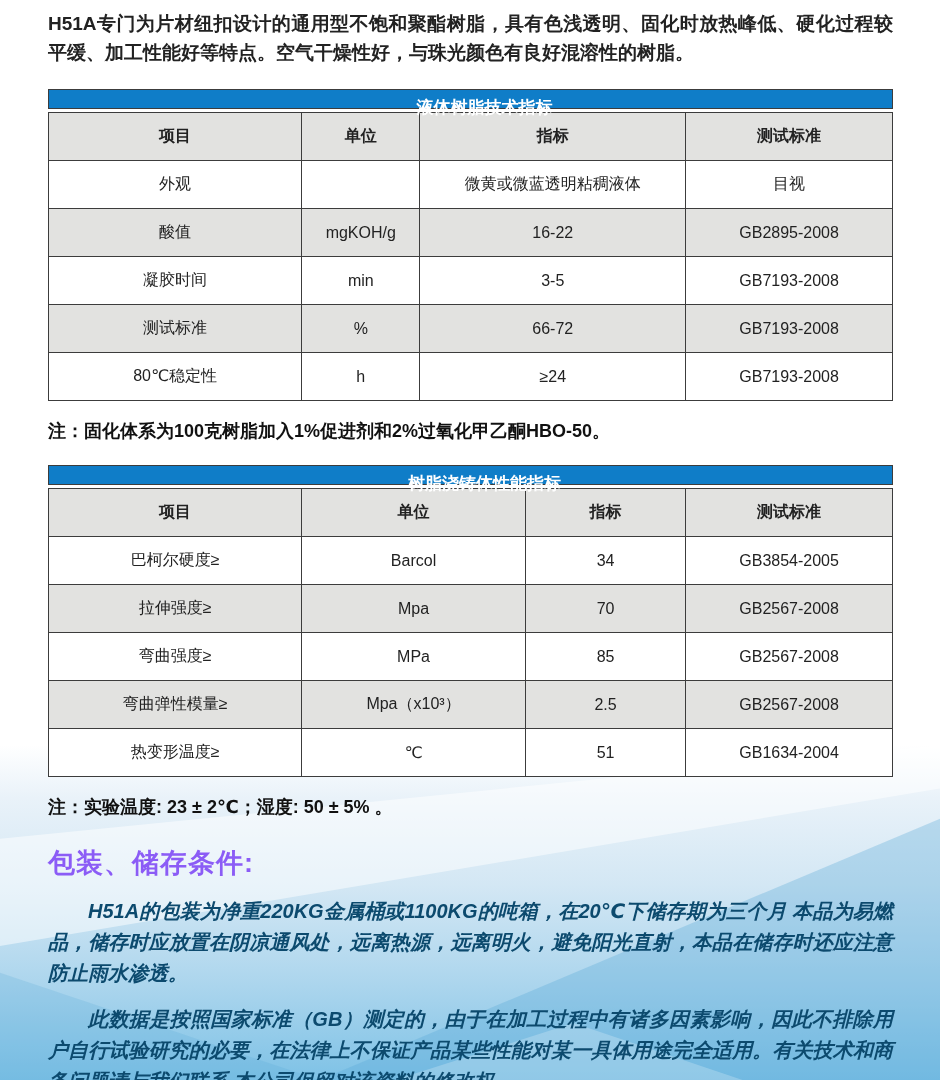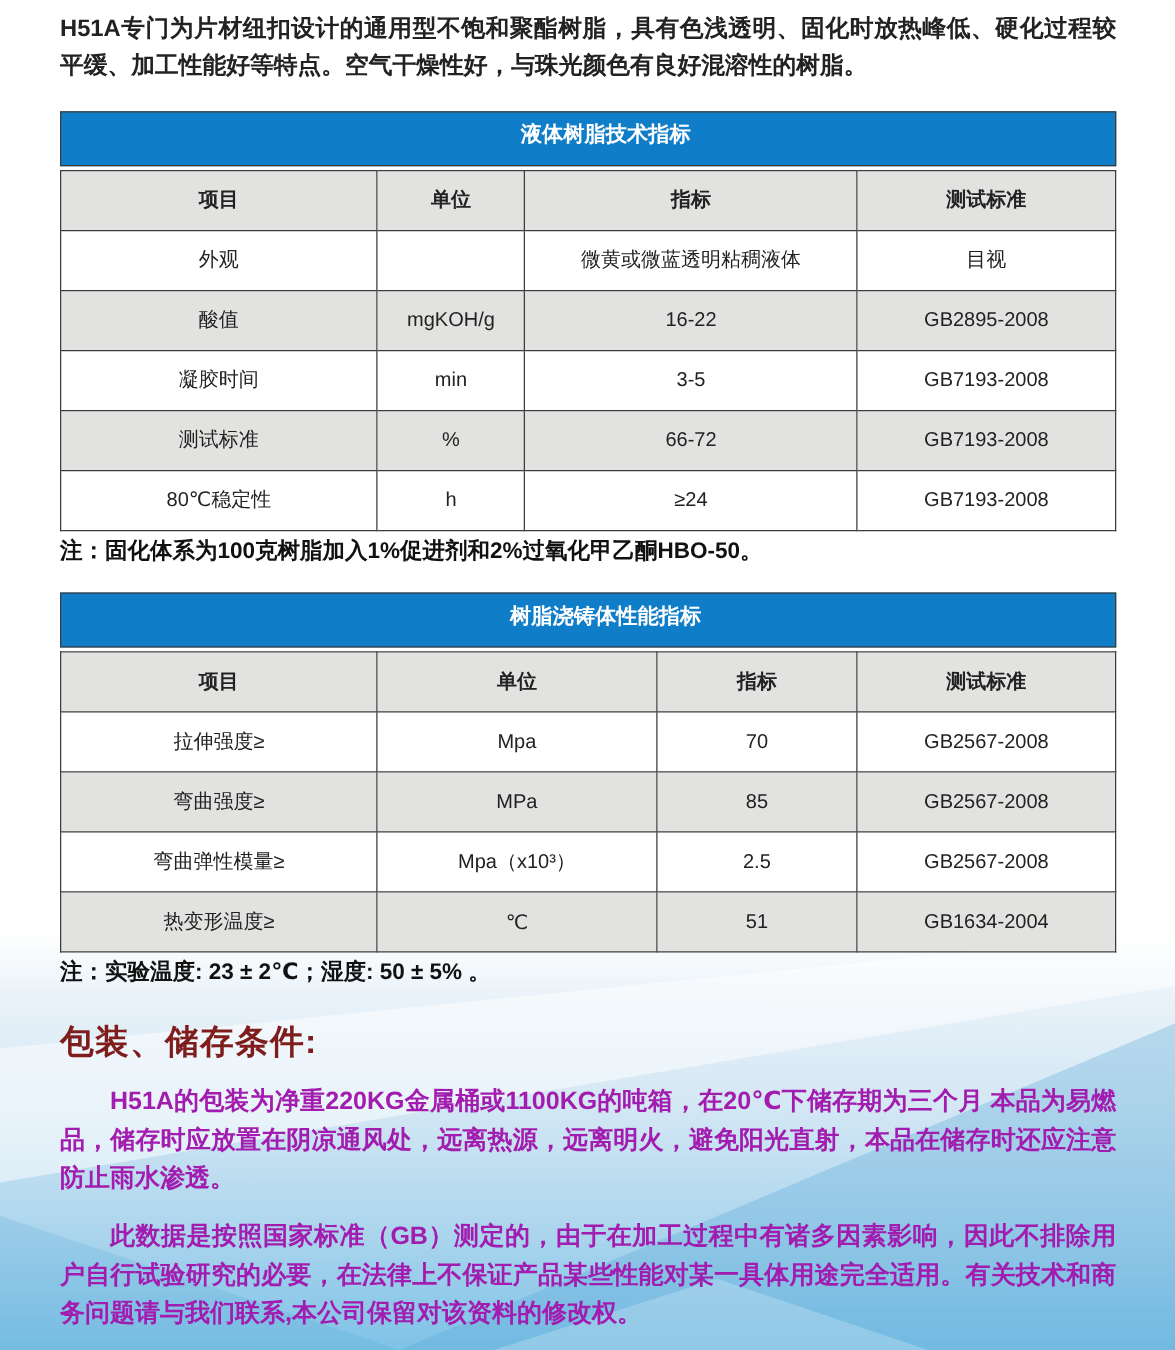--- a/index.html
+++ b/index.html
@@ -26,53 +26,54 @@
   .content { position:absolute; left:48px; top:0; width:845px; }
 
   .intro {
     margin-top:9px;
     font-size:19px; line-height:29px; font-weight:600;
     text-align:justify; color:#222;
   }
 
   .tbl-block { margin-top:22px; }
   .tbl-title {
-    height:44px; line-height:36px;
+    height:20px; line-height:36px;
     background:#0f7dc8; color:#ffffff;
     text-align:center; font-size:17px; font-weight:600;
     border:1px solid #3c3c3c;
     margin-bottom:3px;
     padding-left:28px;
   }
   table { width:100%; border-collapse:collapse; table-layout:fixed; }
   th, td {
     border:1px solid #3c3c3c;
     height:48px; text-align:center; vertical-align:middle;
     font-size:16px; font-weight:500; color:#222;
     padding:0 12px; overflow:hidden;
   }
   thead th { background:#e2e2e0; font-weight:600; }
   tbody tr:nth-child(even) td { background:#e2e2e0; }
   tbody tr:nth-child(odd)  td { background:#ffffff; }
 
   .note {
-    margin-top:3px;
+    margin-top:18px;
     font-size:18px; line-height:24px; font-weight:600; color:#111;
   }
 
   .storage-heading {
     margin-top:26px;
-    font-size:27px; font-weight:bold; color:#7f1d1d;
+    font-size:27px; font-weight:bold; color:#8b5cf6;
     letter-spacing:1px;
   }
   .storage-para {
     margin-top:15px;
     font-size:20px; line-height:31px; font-weight:600;
-    text-align:justify; color:#a21caf;
+    text-align:justify; color:#0c4a6e;
     text-indent:2em;
+    font-style:italic;
   }
 </style>
 </head>
 <body>
 
 <div class="bg-blue">
   <div class="facet facet-band"></div>
   <div class="facet facet-right"></div>
   <div class="facet facet-left"></div>
   <div class="facet facet-apex"></div>
@@ -147,20 +148,26 @@
       <thead>
         <tr>
           <th>项目</th>
           <th>单位</th>
           <th>指标</th>
           <th>测试标准</th>
         </tr>
       </thead>
       <tbody>
         <tr>
+          <td>巴柯尔硬度≥</td>
+          <td>Barcol</td>
+          <td>34</td>
+          <td>GB3854-2005</td>
+        </tr>
+        <tr>
           <td>拉伸强度≥</td>
           <td>Mpa</td>
           <td>70</td>
           <td>GB2567-2008</td>
         </tr>
         <tr>
           <td>弯曲强度≥</td>
           <td>MPa</td>
           <td>85</td>
           <td>GB2567-2008</td>

